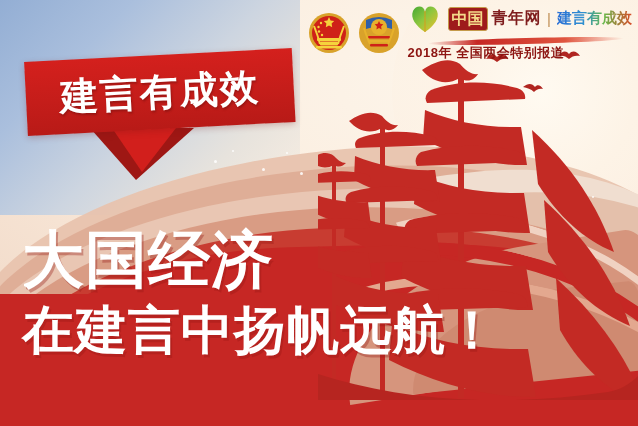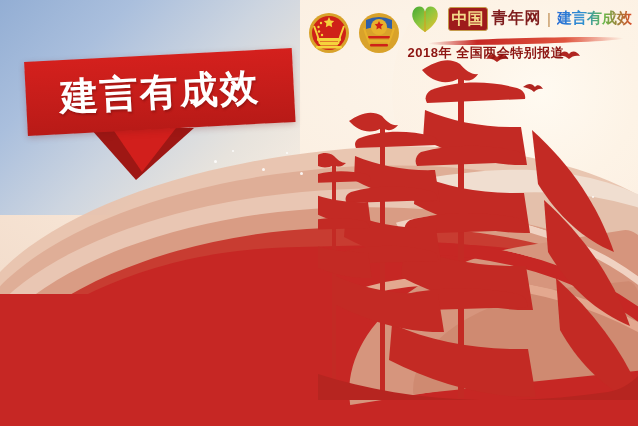--- a/index.html
+++ b/index.html
@@ -278,14 +278,18 @@
   </div>
 
   <div class="banner-wrap">
     <div class="banner-tail"></div>
     <div class="banner-tail2"></div>
     <div class="banner">
       <div class="banner-text">建言有成效</div>
     </div>
   </div>
 
+  <div class="headline">
+    <div class="line line1">大国经济</div>
+    <div class="line line2">在建言中扬帆远航！</div>
+  </div>
 
 </div>
 
 </body></html>

